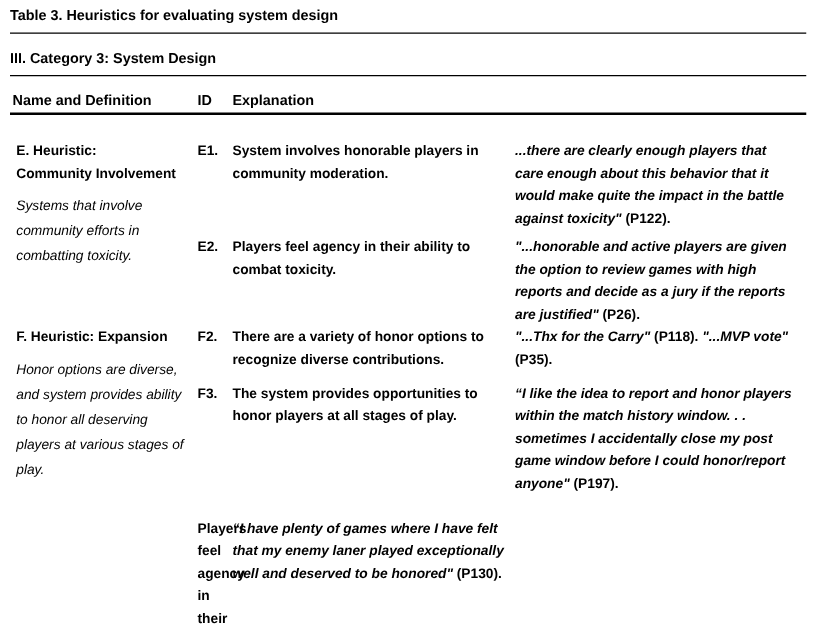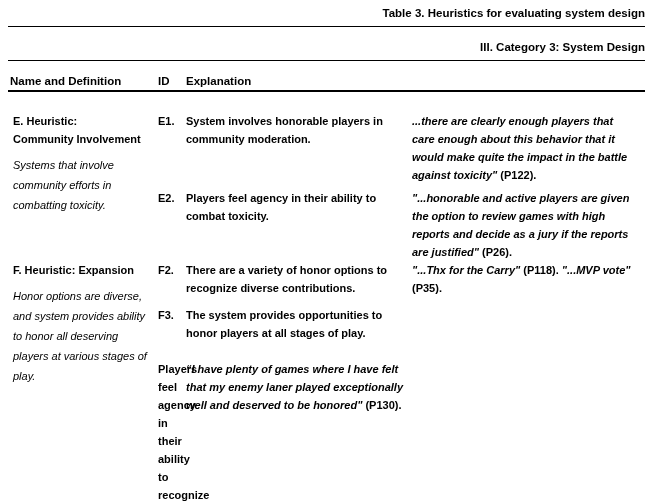--- a/index.html
+++ b/index.html
@@ -9,27 +9,27 @@
     width:653px; height:503px;
     padding:0 8px;
     background:#ffffff;
     color:#000000;
     font-family:"Liberation Sans", sans-serif;
     overflow:hidden;
   }
   .title {
     padding-top:4px;
     font-size:11.5px; font-weight:bold;
-    text-align:right; line-height:18px;
+    text-align:left; line-height:18px;
   }
   .rule { border-bottom:1.5px solid #000; margin-top:4px; }
   .subtitle {
     margin-top:11px;
     font-size:11.5px; font-weight:bold;
-    text-align:right; line-height:18px;
+    text-align:left; line-height:18px;
   }
   .rule-b { border-bottom:1.5px solid #000; margin-top:4px; }
   .head-row {
     display:grid;
     grid-template-columns:150px 28px 226px 1fr;
     margin-top:12px;
     font-size:11.5px; font-weight:bold; line-height:17px;
   }
   .head-name { padding-left:2px; }
   .head-ex { padding-left:1px; }
@@ -107,20 +107,21 @@
     </div>
     <div class="rows">
       <div class="subrow">
         <div class="id-cell">F2.</div>
         <div class="expl-cell">There are a variety of honor options to recognize diverse contributions.</div>
         <div class="ex-cell"><span class="q">"...Thx for the Carry"</span><span class="c"> (P118). </span><span class="q">"...MVP vote"</span><span class="c"> (P35).</span></div>
       </div>
       <div class="subrow">
         <div class="id-cell">F3.</div>
         <div class="expl-cell">The system provides opportunities to honor players at all stages of play.</div>
+        <div class="ex-cell"><span class="q">“I like the idea to report and honor players within the match history window. . . sometimes I accidentally close my post game window before I could honor/report anyone"</span><span class="c"> (P197).</span><span class="q"></span><span class="c"></span></div>
       </div>
       <div class="subrow">
         <div class="expl-cell">Players feel agency in their ability to recognize honorable behaviors of all deserving players.</div>
         <div class="ex-cell"><span class="q">“I have plenty of games where I have felt that my enemy laner played exceptionally well and deserved to be honored"</span><span class="c"> (P130).</span><span class="q"></span><span class="c"></span></div>
       </div>
     </div>
   </section>
 
   <div class="rule-bottom"></div>
 

